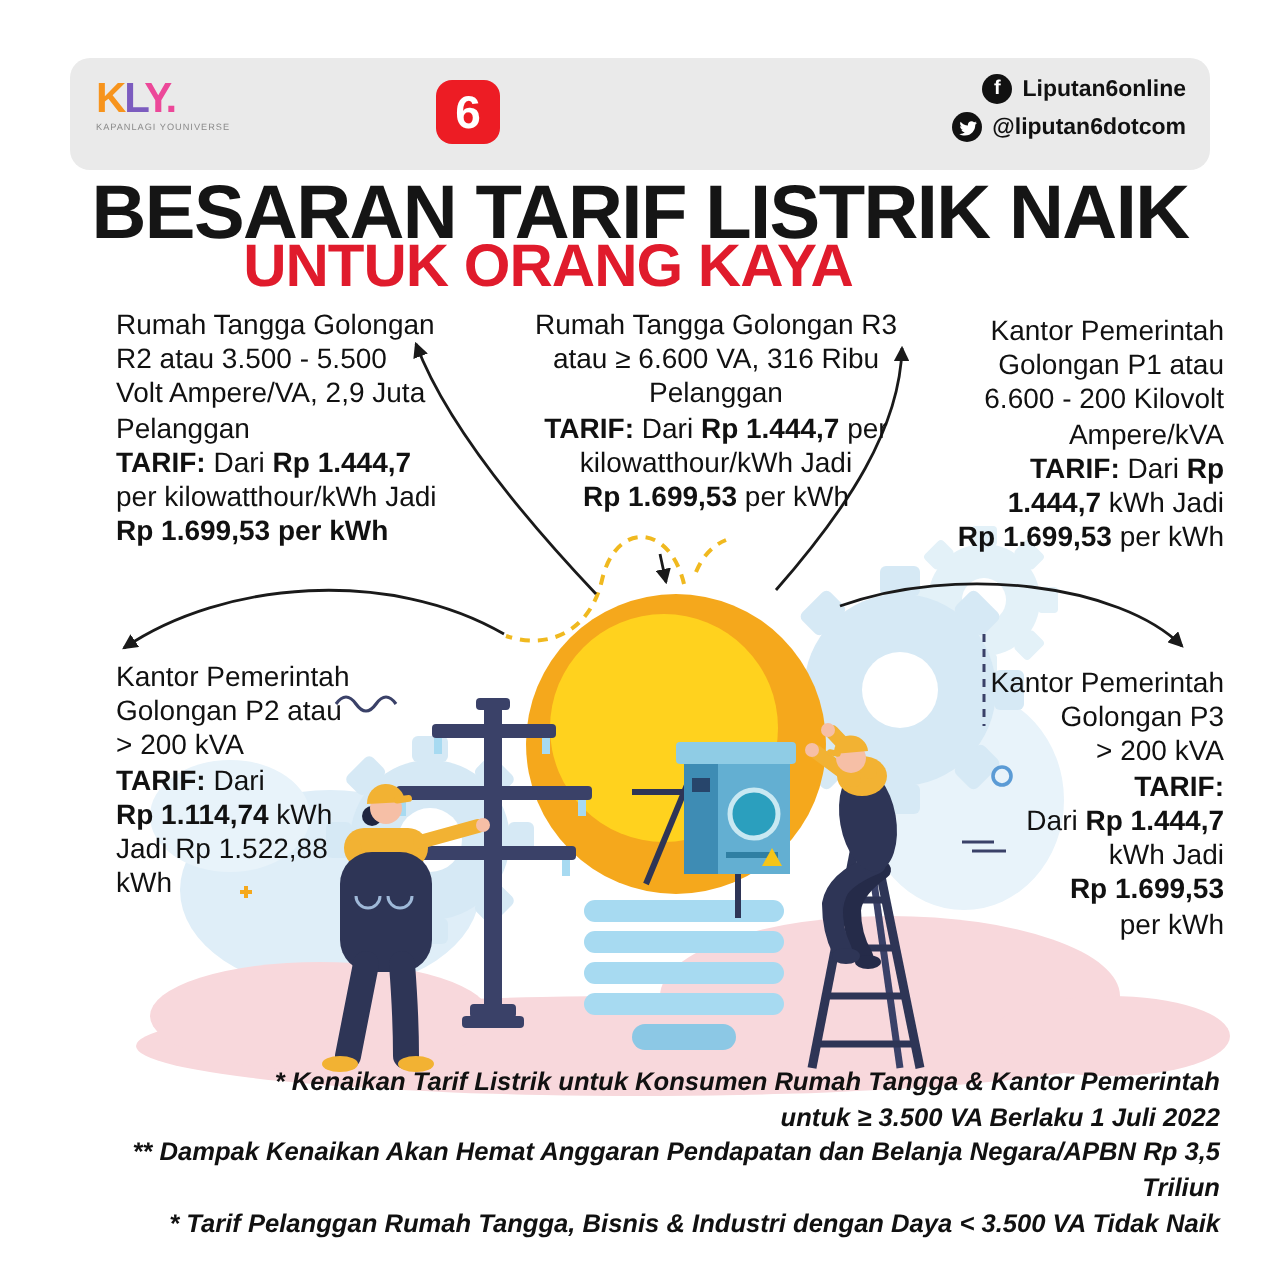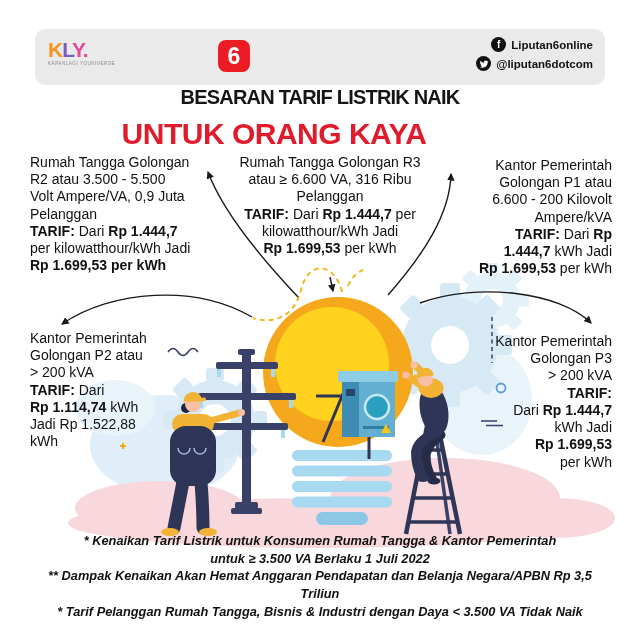--- a/index.html
+++ b/index.html
@@ -15,36 +15,36 @@
   .kly .sub{font-size:4.6px;color:#8a8a8a;letter-spacing:.5px;margin-top:2px;}
   .liputan-word{position:absolute;left:72px;top:14px;font-size:26px;font-weight:bold;color:#F15A22;letter-spacing:-1px;}
   .six-box{position:absolute;left:183px;top:11px;width:32px;height:32px;background:#ED1C24;border-radius:8px;color:#fff;font-size:23px;font-weight:bold;display:flex;align-items:center;justify-content:center;}
   .credits{position:absolute;left:222px;top:9px;font-size:9.3px;color:#2b2b2b;line-height:1.5;}
   .socials{position:absolute;right:12px;top:8px;display:flex;flex-direction:column;gap:4px;align-items:flex-end;}
   .social-row{display:flex;align-items:center;gap:5px;font-size:11.5px;font-weight:bold;color:#111;}
   .soc-icon{width:15px;height:15px;border-radius:50%;background:#111;color:#fff;display:flex;align-items:center;justify-content:center;font-size:10px;font-weight:bold;}
   .soc-icon svg{display:block;}
 
   
-  .title1{position:absolute;left:0;top:86px;width:640px;text-align:center;font-size:20px;font-weight:bold;color:#151515;letter-spacing:-.8px;z-index:3;}
+  .title1{position:absolute;left:0;top:86px;width:640px;text-align:center;font-size:38px;font-weight:bold;color:#151515;letter-spacing:-.8px;z-index:3;}
   .title2{position:absolute;left:0;top:117px;width:548px;text-align:center;font-size:30px;font-weight:bold;color:#E01B2C;letter-spacing:-.5px;z-index:3;}
 
   
-  .block{position:absolute;font-size:14px;line-height:1.23;color:#111;z-index:2;}
+  .block{position:absolute;font-size:14px;line-height:1.23;color:#111;z-index:2;margin-left:28px;}
   .b-r2{left:30px;top:154px;width:200px;text-align:left;}
   .b-r3{left:225px;top:154px;width:210px;text-align:center;}
   .b-p1{right:28px;top:157px;width:172px;text-align:right;}
   .b-p2{left:30px;top:330px;width:152px;text-align:left;}
   .b-p3{right:28px;top:333px;width:142px;text-align:right;}
 
   
   .illu{position:absolute;left:20px;top:150px;width:600px;height:400px;z-index:1;pointer-events:none;}
 
   
-  .notes{position:absolute;left:30px;top:532px;width:580px;text-align:center;z-index:2;}
+  .notes{position:absolute;left:30px;top:532px;width:580px;text-align:right;z-index:2;}
   .note{font-size:12.8px;font-weight:bold;font-style:italic;color:#111;line-height:1.38;white-space:pre-line;}
 </style>
 </head>
 <body>
 
 <div class="canvas">
 
   <div class="header-bar">
     <div class="kly">
       <div class="letters"><span class="k">K</span><span class="l">L</span><span class="y">Y.</span></div>
@@ -63,21 +63,21 @@
             </svg>
         </span>
         <span>@liputan6dotcom</span>
       </div>
     </div>
   </div>
 
   <div class="title1">BESARAN TARIF LISTRIK NAIK</div>
   <div class="title2">UNTUK ORANG KAYA</div>
 
-  <div class="block b-r2"><span>Rumah Tangga Golongan</span><br><span>R2 atau 3.500 - 5.500</span><br><span>Volt Ampere/VA, 0,9 Juta</span><br><span>Pelanggan</span><br><b>TARIF:</b><span> Dari </span><b>Rp 1.444,7</b><br><span>per kilowatthour/kWh Jadi</span><br><b>Rp 1.699,53 per kWh</b></div>
+  <div class="block b-r2"><span>Rumah Tangga Golongan</span><br><span>R2 atau 3.500 - 5.500</span><br><span>Volt Ampere/VA, 2,9 Juta</span><br><span>Pelanggan</span><br><b>TARIF:</b><span> Dari </span><b>Rp 1.444,7</b><br><span>per kilowatthour/kWh Jadi</span><br><b>Rp 1.699,53 per kWh</b></div>
   <div class="block b-r3"><span>Rumah Tangga Golongan R3</span><br><span>atau ≥ 6.600 VA, 316 Ribu</span><br><span>Pelanggan</span><br><b>TARIF:</b><span> Dari </span><b>Rp 1.444,7</b><span> per</span><br><span>kilowatthour/kWh Jadi</span><br><b>Rp 1.699,53</b><span> per kWh</span></div>
   <div class="block b-p1"><span>Kantor Pemerintah</span><br><span>Golongan P1 atau</span><br><span>6.600 - 200 Kilovolt</span><br><span>Ampere/kVA</span><br><b>TARIF:</b><span> Dari </span><b>Rp</b><br><b>1.444,7</b><span> kWh Jadi</span><br><b>Rp 1.699,53</b><span> per kWh</span></div>
   <div class="block b-p2"><span>Kantor Pemerintah</span><br><span>Golongan P2 atau</span><br><span>&gt; 200 kVA</span><br><b>TARIF:</b><span> Dari</span><br><b>Rp 1.114,74</b><span> kWh</span><br><span>Jadi Rp 1.522,88</span><br><span>kWh</span></div>
   <div class="block b-p3"><span>Kantor Pemerintah</span><br><span>Golongan P3</span><br><span>&gt; 200 kVA</span><br><b>TARIF:</b><br><span>Dari </span><b>Rp 1.444,7</b><br><span>kWh Jadi</span><br><b>Rp 1.699,53</b><br><span>per kWh</span></div>
 
   <svg class="illu" viewBox="0 0 600 400">
     <defs>
       <marker id="ah" viewBox="0 0 10 10" refX="8.5" refY="5" markerWidth="5.5" markerHeight="5.5" orient="auto-start-reverse">
         <path d="M0 0 L10 5 L0 10 z" fill="#1a1a1a"></path>
       </marker>

